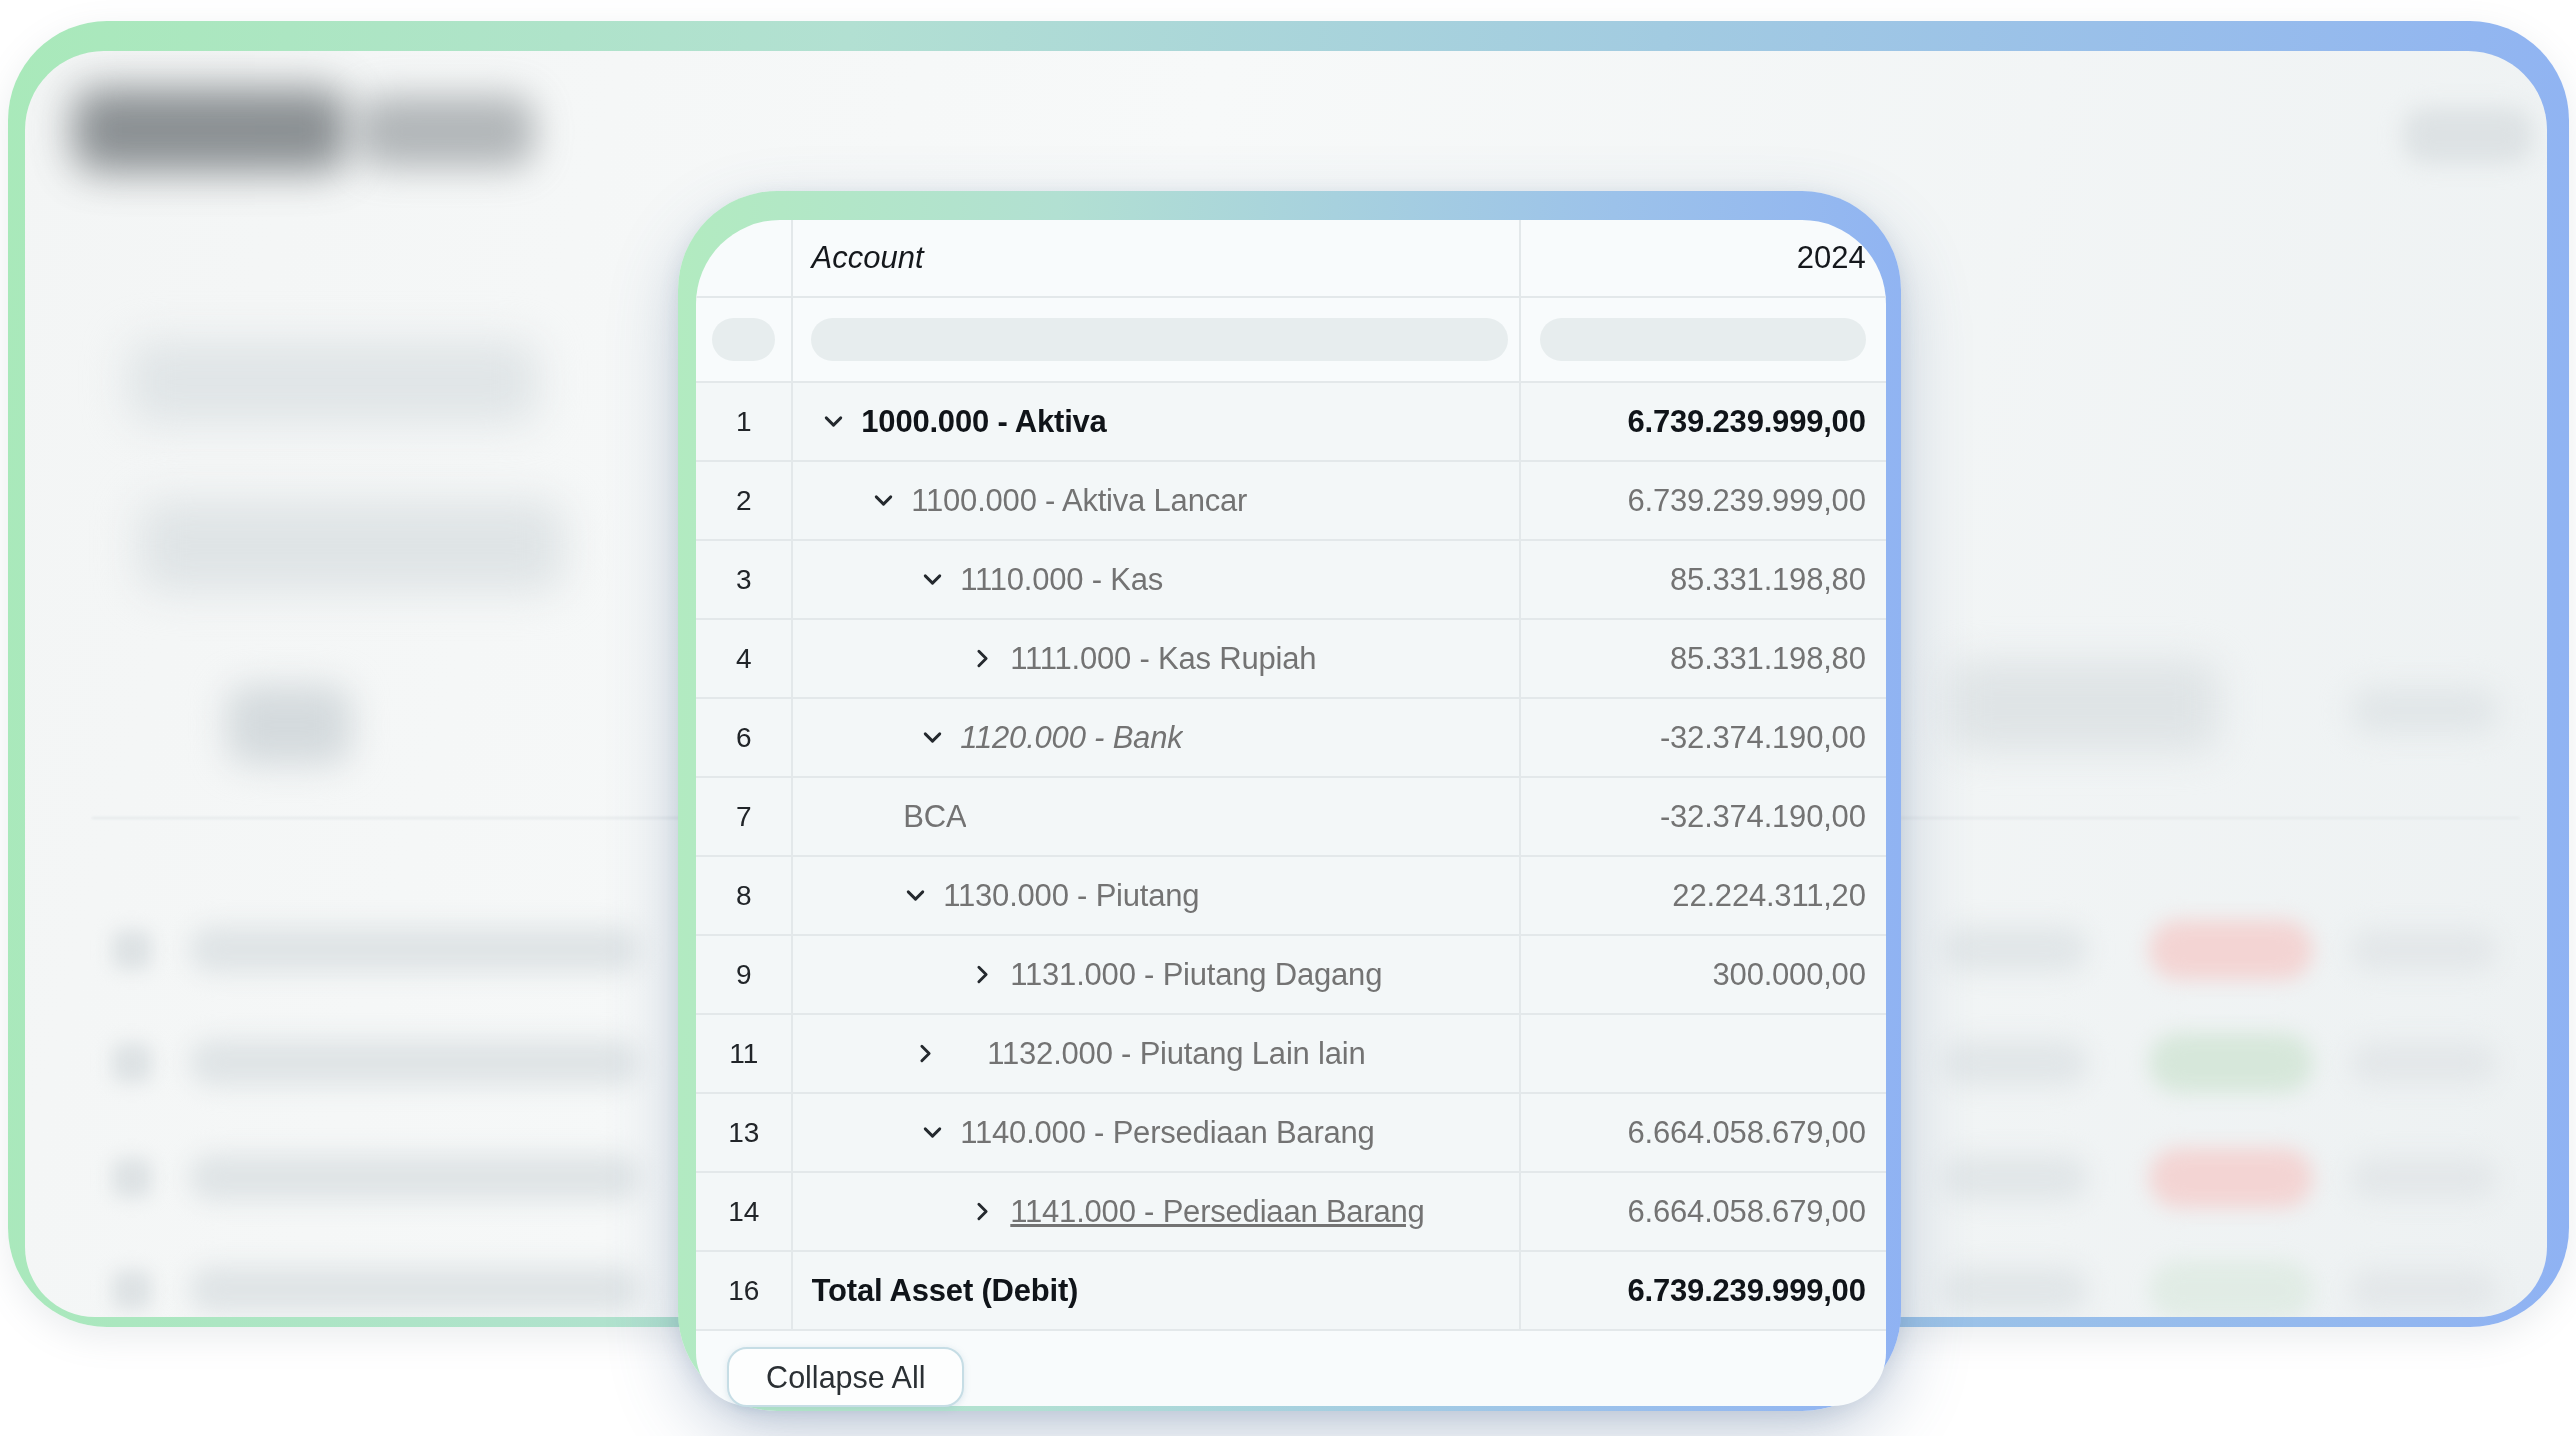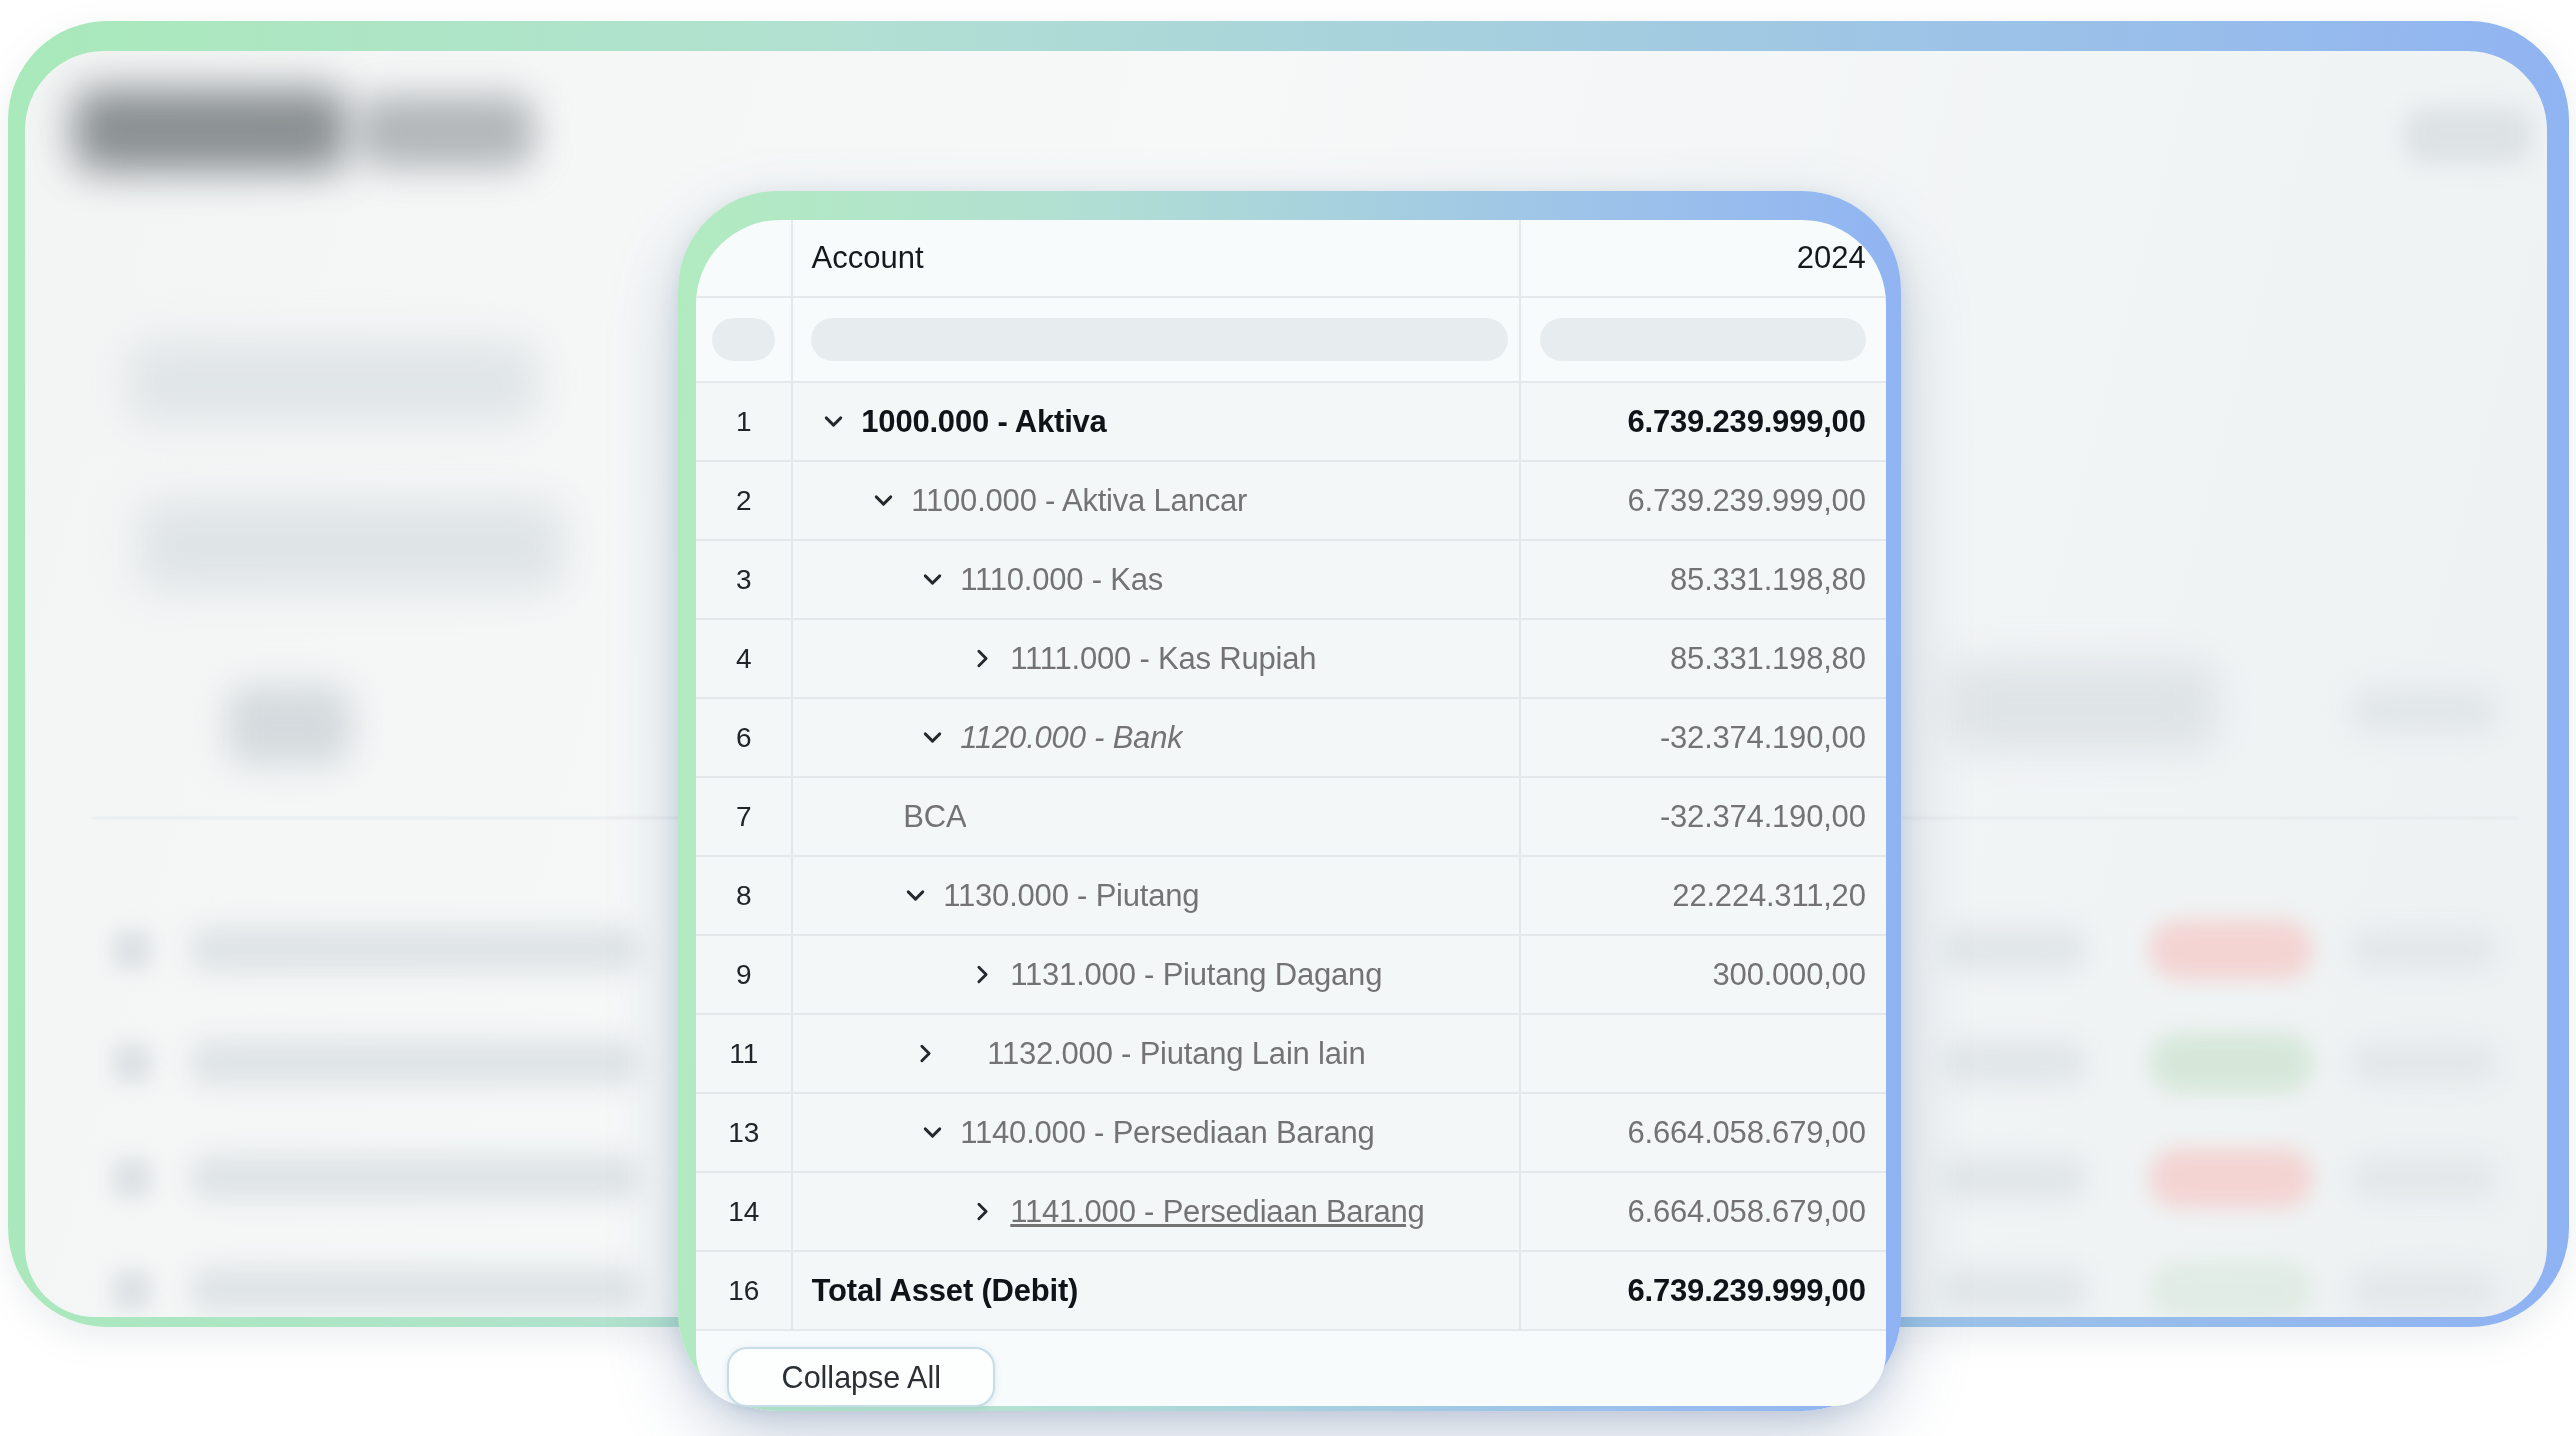--- a/index.html
+++ b/index.html
@@ -49,35 +49,35 @@
   .t-header,.t-filter,.t-row{display:grid;grid-template-columns:97px 728px 1fr;box-sizing:border-box;}
   .t-header{height:78px;border-bottom:2.3px solid var(--table_line);}
   .t-filter{height:85px;border-bottom:2.3px solid var(--table_line);}
   .t-row{height:79px;border-bottom:2.3px solid var(--table_line);background:var(--row_bg);}
   .cell{display:flex;align-items:center;box-sizing:border-box;min-width:0;}
   .cell.num{justify-content:center;border-right:2.3px solid var(--table_line);
             font-size:28px;color:#212529;}
   .cell.acc{border-right:2.3px solid var(--table_line);}
   .cell.val{justify-content:flex-end;padding-right:20px;text-align:left;}
   .t-header .cell{font-size:31px;color:#15181c;}
-  .t-header .cell.acc{padding-left:18.3px;}
+  .t-header .cell.acc{padding-left:18.3px;font-style:italic;}
   .t-row .cell.acc,.t-row .cell.val{font-size:31px;color:#737373;letter-spacing:-0.2px;}
   .t-row.bold .cell.acc,.t-row.bold .cell.val{font-weight:700;color:#101419;}
   .acc-label{white-space:nowrap;overflow:hidden;text-overflow:ellipsis;}
 
   .chev{display:inline-flex;align-items:center;justify-content:center;width:29px;height:29px;
         margin-right:13px;flex:0 0 auto;}
   .chev svg{display:block;}
 
   .pill{height:43px;border-radius:21.4px;background:#e7edee;}
   .pill-sm{width:63px;margin:0 auto;}
   .pill-acc{width:697px;margin-left:17.6px;}
   .pill-val{width:329px;margin-left:18.3px;}
 
-  .collapse-btn{position:absolute;left:31px;top:1127px;width:268px;height:60px;z-index:5;
+  .collapse-btn{position:absolute;left:31px;top:1127px;width:237px;height:60px;z-index:5;
     background:#fdfefe;border:2.3px solid #c6dde5;border-radius:20px;
     font-family:"Liberation Sans",sans-serif;font-size:30.5px;color:#2b3034;
     display:flex;align-items:center;justify-content:center;box-sizing:border-box;
     box-shadow:0 1.5px 6.1px rgba(140,175,195,.25);cursor:pointer;}
 </style>
 </head>
 <body>
 
 <div class="stage">
 

